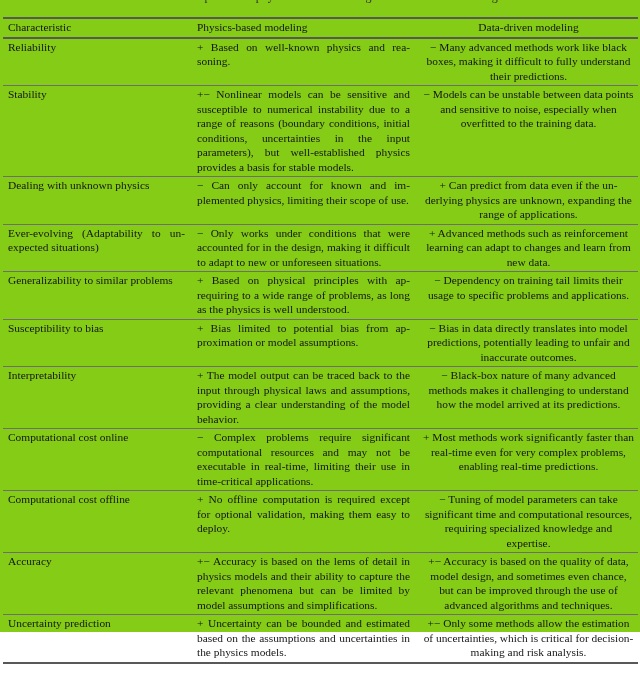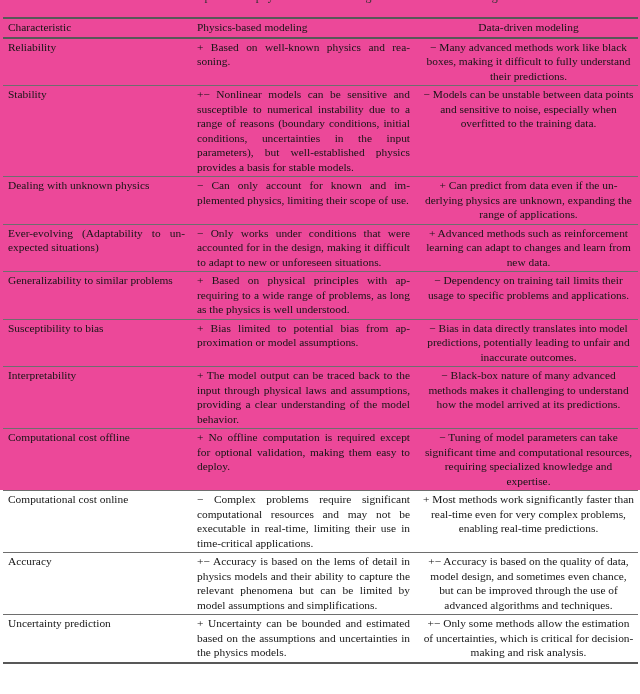--- a/index.html
+++ b/index.html
@@ -3,24 +3,24 @@
 <meta charset="utf-8">
 <style>
   html, body {
     margin: 0; padding: 0;
     width: 640px; height: 694px;
     background: #ffffff;
     overflow: hidden;
   }
   .page {
     position: relative;
-    width: 640px; height: 490px;
+    width: 640px; height: 632px;
     font-family: "Liberation Serif", "DejaVu Serif", serif;
     color: #151515;
-    background: #ec4899;
+    background: #84cc16;
   }
   
   .caption-clip {
     position: relative;
     height: 17px;
     overflow: hidden;
   }
   .caption-clip span {
     position: absolute;
     top: -10px; left: 0; right: 0;
@@ -115,28 +115,28 @@
         <td>Susceptibility to bias</td>
         <td>+ Bias limited to potential bias from ap­proximation or model assumptions.</td>
         <td>− Bias in data directly translates into model predictions, potentially leading to unfair and inaccurate outcomes.</td>
       </tr>
       <tr>
         <td>Interpretability</td>
         <td>+ The model output can be traced back to the input through physical laws and as­sumptions, providing a clear understand­ing of the model behavior.</td>
         <td>− Black-box nature of many advanced methods makes it challenging to under­stand how the model arrived at its pre­dictions.</td>
       </tr>
       <tr>
+        <td>Computational cost online</td>
+        <td>− Complex problems require significant computational resources and may not be executable in real-time, limiting their use in time-critical applications.</td>
+        <td>+ Most methods work significantly faster than real-time even for very com­plex problems, enabling real-time pre­dictions.</td>
+      </tr>
+      <tr>
         <td>Computational cost offline</td>
         <td>+ No offline computation is required except for optional validation, making them easy to deploy.</td>
         <td>− Tuning of model parameters can take significant time and computational re­sources, requiring specialized knowl­edge and expertise.</td>
-      </tr>
-      <tr>
-        <td>Computational cost online</td>
-        <td>− Complex problems require significant computational resources and may not be executable in real-time, limiting their use in time-critical applications.</td>
-        <td>+ Most methods work significantly faster than real-time even for very com­plex problems, enabling real-time pre­dictions.</td>
       </tr>
       <tr>
         <td>Accuracy</td>
         <td>+− Accuracy is based on the lems of de­tail in physics models and their ability to capture the relevant phenomena but can be limited by model assumptions and simplifications.</td>
         <td>+− Accuracy is based on the quality of data, model design, and sometimes even chance, but can be improved through the use of advanced algorithms and tech­niques.</td>
       </tr>
       <tr>
         <td>Uncertainty prediction</td>
         <td>+ Uncertainty can be bounded and esti­mated based on the assumptions and un­certainties in the physics models.</td>
         <td>+− Only some methods allow the esti­mation of uncertainties, which is critical for decision-making and risk analysis.</td>

